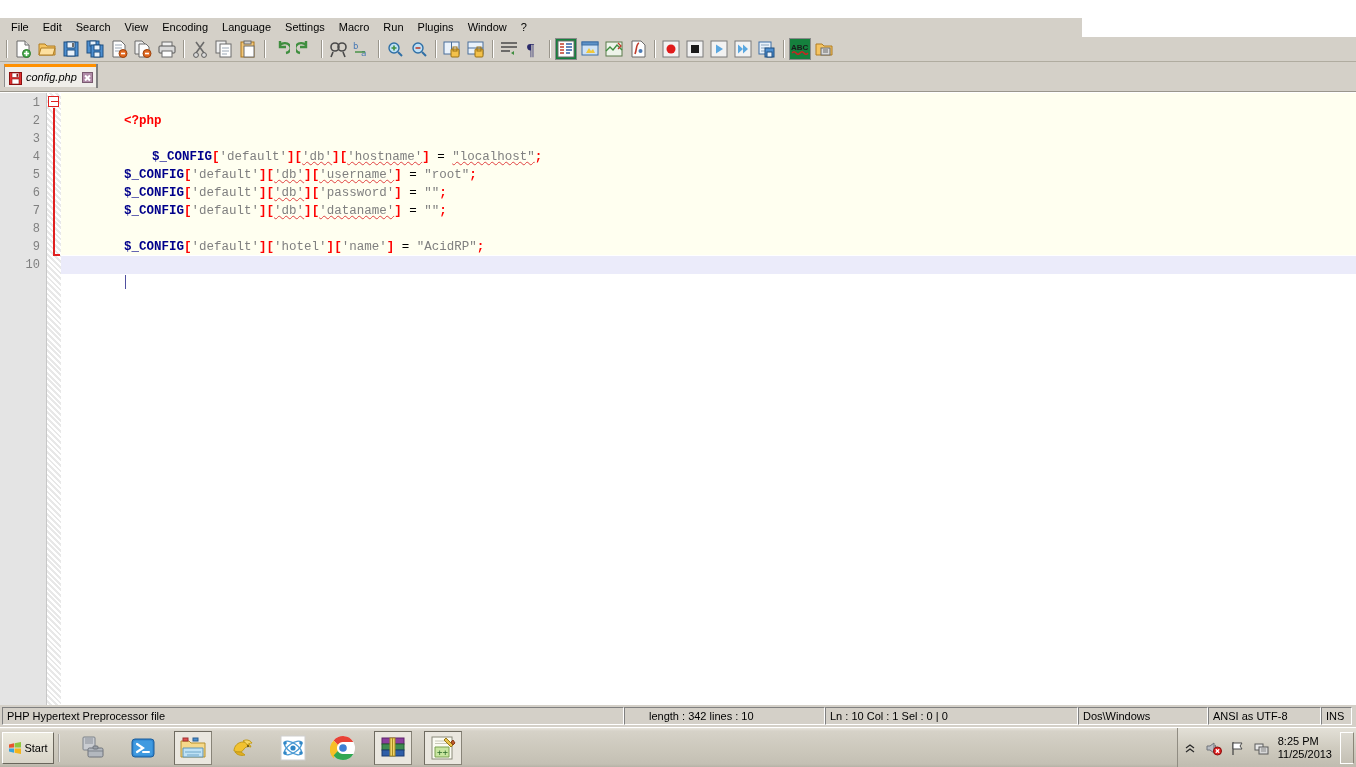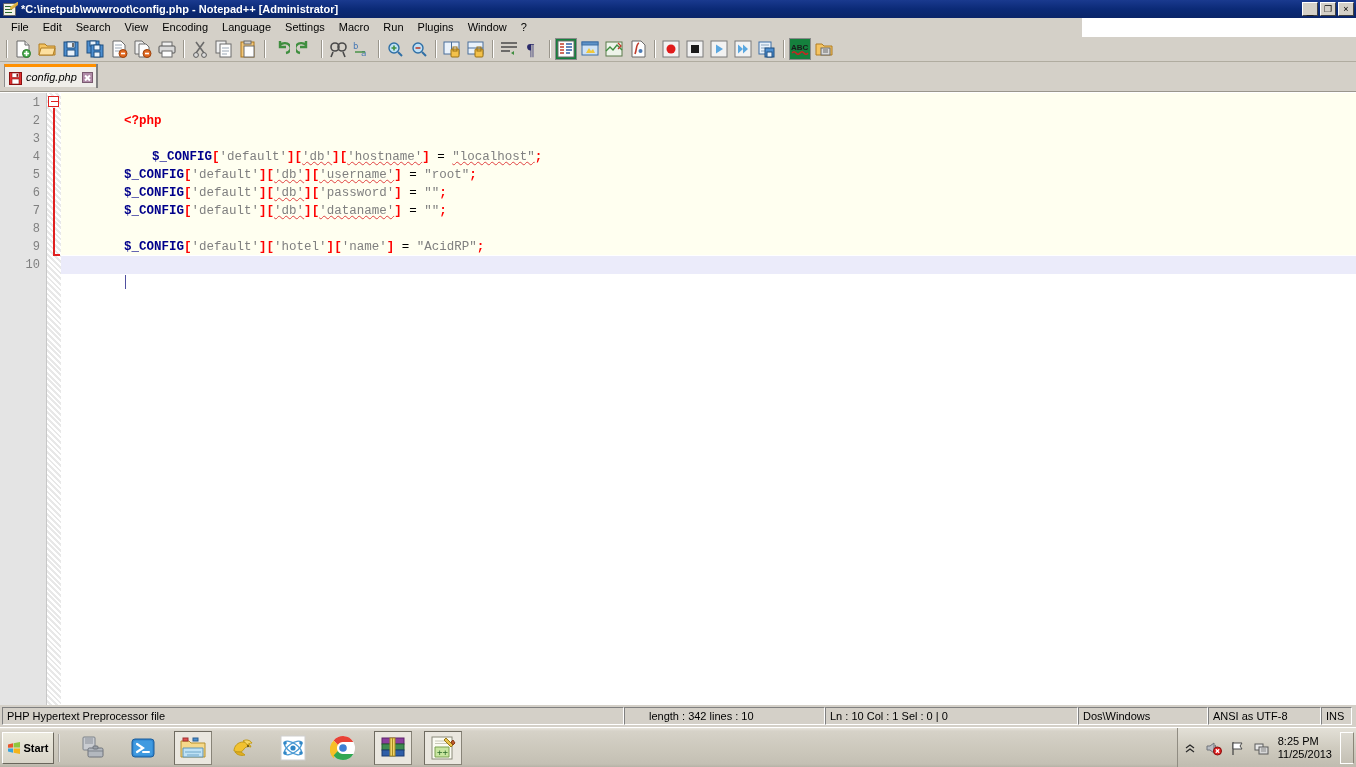--- a/index.html
+++ b/index.html
@@ -204,21 +204,21 @@
     display: flex; align-items: center;
   }
   .start-btn {
     width: 52px; height: 32px; margin-left: 2px;
     background: linear-gradient(to bottom,#eceade,#d8d4c8);
     border: 1px solid #ffffff; border-right-color: #6a665c; border-bottom-color: #6a665c;
     display: flex; align-items: center; justify-content: center; gap: 2px;
     cursor: default; flex: 0 0 auto;
   }
   .start-flag { width: 14px; height: 14px; position: relative; flex:0 0 auto; }
-  .start-label { font-size: 11px; font-weight: bold; color: #000;
+  .start-label { font-size: 11px; font-weight: normal; color: #000;
                  font-family: "Liberation Sans", sans-serif; }
   .qlaunch { display: flex; align-items: center; margin-left: 10px; gap: 12px; }
   .task-sep { width: 2px; height: 28px; margin: 0 4px;
     background: linear-gradient(to right,#908c82,#ffffff); flex:0 0 auto; }
   .task-btn {
     width: 38px; height: 34px; display: flex; align-items: center;
     justify-content: center; cursor: default; flex: 0 0 auto; position: relative;
   }
   .task-btn.active {
     background: #eae7df;
@@ -240,39 +240,20 @@
     width: 14px; height: 32px; margin-left: 2px;
     background: linear-gradient(to bottom,#dcd9d0,#c4c0b4);
     border: 1px solid #ffffff; border-right-color: #8a8678;
   }
 </style>
 </head>
 <body>
 
 <div id="app">
 
-  <div class="titlebar">
-    <div class="titlebar-icon">
-      <div class="npp-icon-bg"></div>
-      <div class="npp-icon-lines"></div>
-      <div class="npp-icon-pen"></div>
-    </div>
-    <div class="titlebar-text">*C:\inetpub\wwwroot\config.php - Notepad++ [Administrator]</div>
-    <div class="winbtns">
-      <div class="winbtn wb-min">
-          <span>_</span>
-        </div>
-      <div class="winbtn">
-          <span>❐</span>
-        </div>
-      <div class="winbtn">
-          <span>×</span>
-        </div>
-    </div>
-  </div>
 
   <div class="menubar">
     <div class="menu-item">File</div>
     <div class="menu-item">Edit</div>
     <div class="menu-item">Search</div>
     <div class="menu-item">View</div>
     <div class="menu-item">Encoding</div>
     <div class="menu-item">Language</div>
     <div class="menu-item">Settings</div>
     <div class="menu-item">Macro</div>

